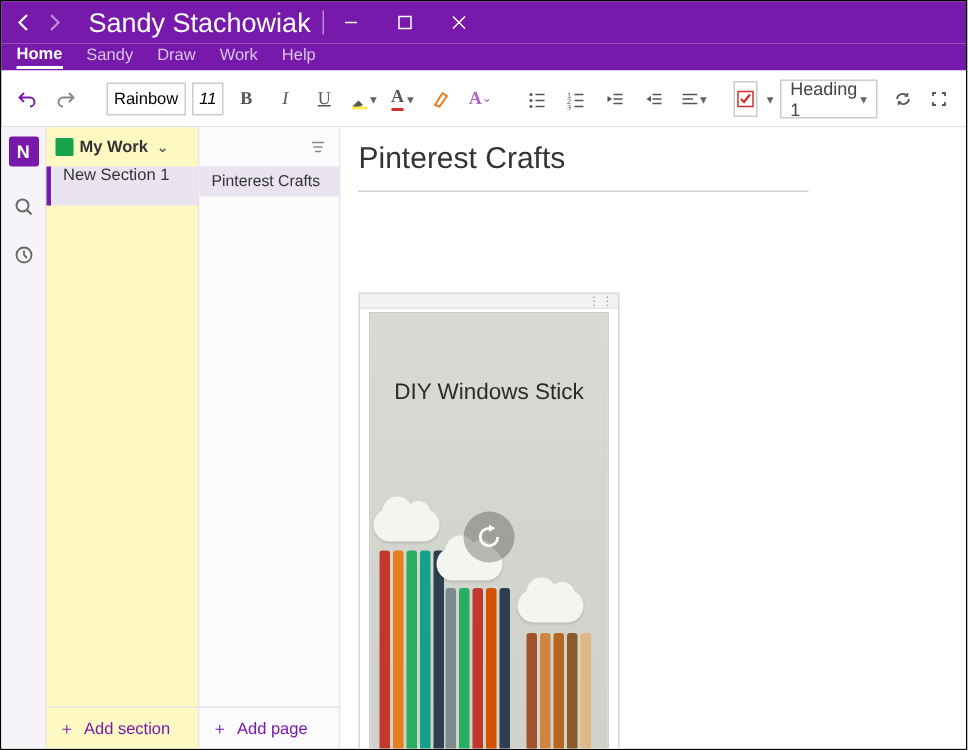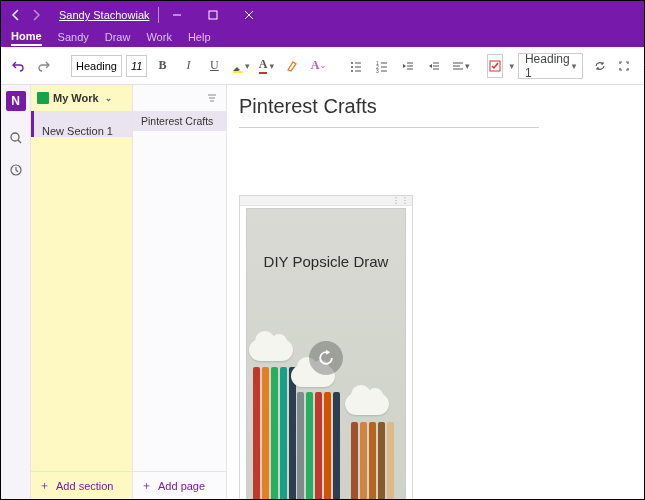--- a/index.html
+++ b/index.html
@@ -4,21 +4,21 @@
 <style>
   * { box-sizing: border-box; margin: 0; padding: 0; font-family: "Segoe UI", Arial, sans-serif; }
   html, body { width: 645px; height: 500px; overflow: hidden; background: #fff; }
   .frame { width: 645px; height: 500px; border: 1px solid #000; display: flex; flex-direction: column; }
 
   
   .titlebar { height: 28px; background: #7719AA; color: #fff; display: flex; align-items: center; font-size: 12px; }
   .titlebar .nav { display: flex; align-items: center; gap: 6px; padding: 0 8px; }
   .titlebar .nav .icon { width: 14px; height: 14px; display: flex; align-items: center; justify-content: center; }
   .titlebar .title { flex: 1; text-align: center; font-size: 12px; }
-  .titlebar .user { padding: 0 8px; font-size: 11px; text-decoration: underline; }
+  .titlebar .user { padding: 0 8px; font-size: 18px; }
   .titlebar .sep { width:1px; height: 16px; background: rgba(255,255,255,0.5); }
   .titlebar .winctrl { display: flex; }
   .titlebar .winctrl div { width: 36px; height: 28px; display: flex; align-items: center; justify-content: center; }
 
   
   .menubar { height: 18px; background: #7719AA; color: #fff; display: flex; align-items: center; gap: 16px; padding: 0 10px; font-size: 11px; }
   .menubar .tab { color: #d8c4e8; cursor: pointer; padding-bottom: 2px; }
   .menubar .tab.active { color: #fff; border-bottom: 2px solid #fff; font-weight: 600; }
 
   
@@ -35,21 +35,21 @@
 
   
   .body { flex: 1; display: flex; min-height: 0; background:#fff; }
   .rail { width: 30px; background: #f6f4f8; border-right: 1px solid #e5e5e5; display: flex; flex-direction: column; align-items: center; padding-top: 6px; gap: 14px; }
   .rail .rail-icon { width: 18px; height: 18px; display:flex; align-items:center; justify-content:center; color:#555; }
   .rail .rail-logo { width: 20px; height:20px; background:#7719AA; color:#fff; font-weight:bold; font-size:12px; display:flex; align-items:center; justify-content:center; border-radius:2px; margin-bottom:4px;}
 
   .sections-col { width: 102px; background: #fef9c3; border-right: 1px solid #e5e5e5; display:flex; flex-direction:column; }
   .notebook-picker { height: 26px; display:flex; align-items:center; gap:4px; padding: 0 6px; font-size: 11px; font-weight:600; color:#333; }
   .nb-square { width:12px; height:12px; background:#16a34a; border-radius:1px; }
-  .section-item { height: 26px; display:flex; align-items:flex-end; padding: 0 8px; font-size: 11px; color:#333; border-left: 3px solid transparent; }
+  .section-item { height: 26px; display:flex; align-items:flex-start; padding: 0 8px; font-size: 11px; color:#333; border-left: 3px solid transparent; }
   .section-item.active { background: #e9e4f0; border-left-color: #7719AA; }
   .add-line { height: 28px; display:flex; align-items:center; gap:6px; padding:0 8px; font-size:11px; color:#7719AA; border-top:1px solid #e5e5e5; }
   .sections-col .fill, .pages-col .fill { flex:1; }
 
   .pages-col { width: 94px; background: #fbfafc; border-right: 1px solid #e5e5e5; display:flex; flex-direction:column; }
   .pages-head { height:26px; display:flex; align-items:center; justify-content:flex-end; padding:0 8px; color:#888; font-size:11px;}
   .page-item { height: 20px; display:flex; align-items:center; padding: 0 8px; font-size: 10.5px; color:#333; }
   .page-item.active { background:#e9e4f0; }
 
   .canvas { flex:1; position:relative; background:#fff; overflow:hidden; }
@@ -134,21 +134,21 @@
           <path d="M5 3 L2 6 L5 9 M2 6 H9 a3 3 0 0 1 0 6" stroke="#7719AA" stroke-width="1.3" fill="none"></path>
         </svg>
       </div>
     <div class="rbtn">
         <svg width="14" height="14" viewBox="0 0 14 14">
           <path d="M9 3 L12 6 L9 9 M12 6 H5 a3 3 0 0 0 0 6" stroke="#888" stroke-width="1.3" fill="none"></path>
         </svg>
       </div>
     <div class="rsep"></div>
     <div class="font-name">
-        <span>Heading</span>
+        <span>Rainbow</span>
       </div>
     <div class="font-size">
         <span>11</span>
       </div>
     <div class="rbtn" style="font-weight:bold;font-family:serif">B</div>
     <div class="rbtn" style="font-style:italic;font-family:serif">I</div>
     <div class="rbtn" style="text-decoration:underline;font-family:serif">U</div>
     <div class="rbtn">
         <svg width="14" height="14">
           <path d="M2 12 L6 8 L9 11 L5 13 Z" fill="#555"></path>
@@ -306,21 +306,21 @@
     <div class="canvas">
       <div class="page-title">Pinterest Crafts</div>
       <div class="title-rule"></div>
 
       <div class="content-frame">
         <div class="content-head">
             <span class="dots">⋮⋮</span>
           </div>
         <div class="clip-img">
           <div class="caption">
-            <div>DIY Popsicle Draw</div>
+            <div>DIY Windows Stick</div>
           </div>
           <div class="sticks">
             <div class="grp g1">
                 <span style="background:#c0392b"></span>
                 <span style="background:#e67e22"></span>
                 <span style="background:#27ae60"></span>
                 <span style="background:#16a085"></span>
                 <span style="background:#2c3e50"></span>
               </div>
             <div class="grp g2">

